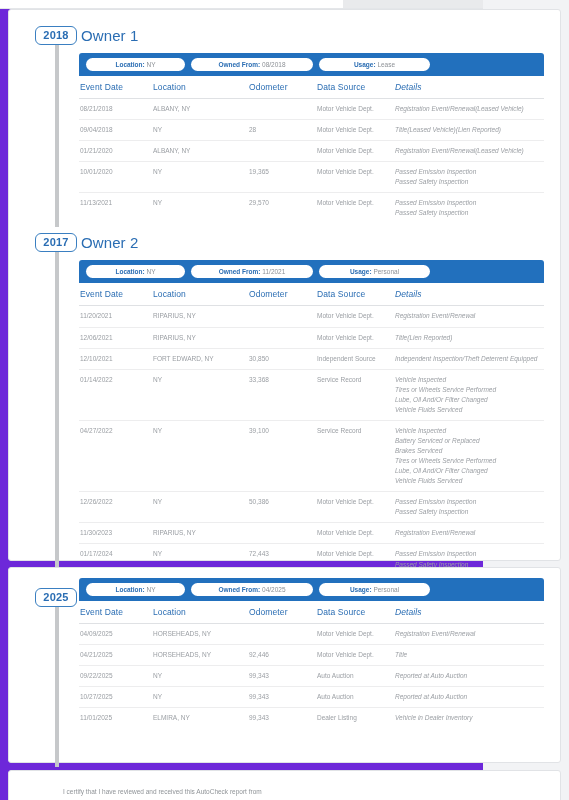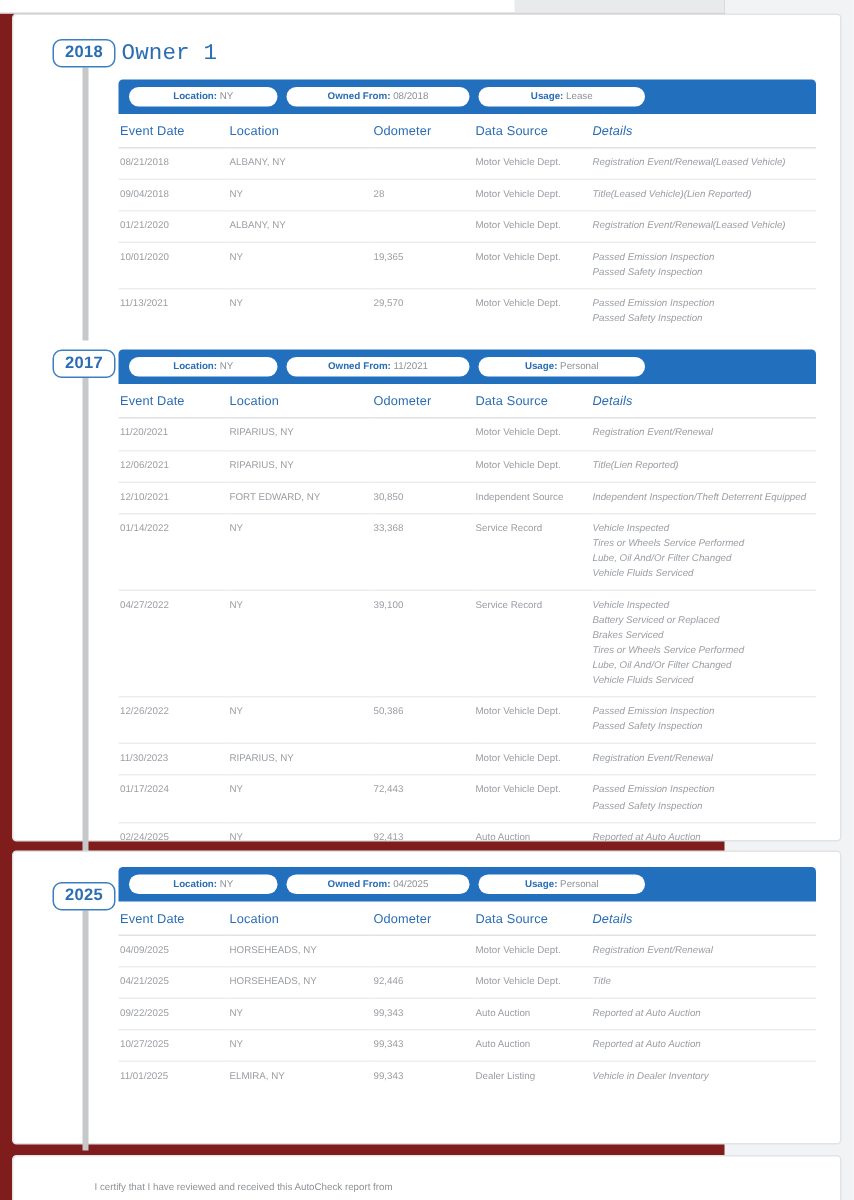--- a/index.html
+++ b/index.html
@@ -7,21 +7,21 @@
     width: 569px;
     height: 800px;
     background: #f2f3f5;
     font-family: "Liberation Sans", sans-serif;
     overflow: hidden;
   }
   .page {
     position: relative;
     width: 483px;
     height: 800px;
-    background: #7f1d1d;
+    background: #6d28d9;
     padding-left: 26px;
   }
 
   
   .top-strip {
     position: absolute;
     top: 0; left: 0; right: 0;
     height: 9px;
     background: #ffffff;
     border-bottom: 1px solid #e4e6e9;
@@ -81,21 +81,20 @@
   .owner-body {
     margin-left: 70px;
     padding-right: 16px;
   }
   .owner-title {
     font-size: 15px;
     color: #2a6db3;
     font-weight: normal;
     letter-spacing: .1px;
     padding: 1px 0 9px 2px;
-    font-family: Liberation Mono, monospace;
   }
 
   
   .pillbar {
     background: #2270bd;
     border-radius: 3px 3px 0 0;
     padding: 5px 7px;
     display: flex;
     gap: 6px;
   }
@@ -243,20 +242,21 @@
           </div>
         </div>
       </div>
     <div id="owner-slot-1">
         <div class="owner-block" style="padding-top: 10px;">
           <div class="timeline" style="top: 10px;">
             <div class="year-badge">2017</div>
             <div class="timeline-post" style="height: 318px;"></div>
           </div>
           <div class="owner-body">
+            <div class="owner-title">Owner 2</div>
             <div class="pillbar">
               <div class="pill w1"><span class="k">Location:</span><span class="v"> NY</span></div>
               <div class="pill w2"><span class="k">Owned From:</span><span class="v"> 11/2021</span></div>
               <div class="pill w3"><span class="k">Usage:</span><span class="v"> Personal</span></div>
             </div>
             <table class="events">
               <thead>
                 <tr>
                   <th class="c-date">Event Date</th>
                   <th class="c-loc">Location</th>

